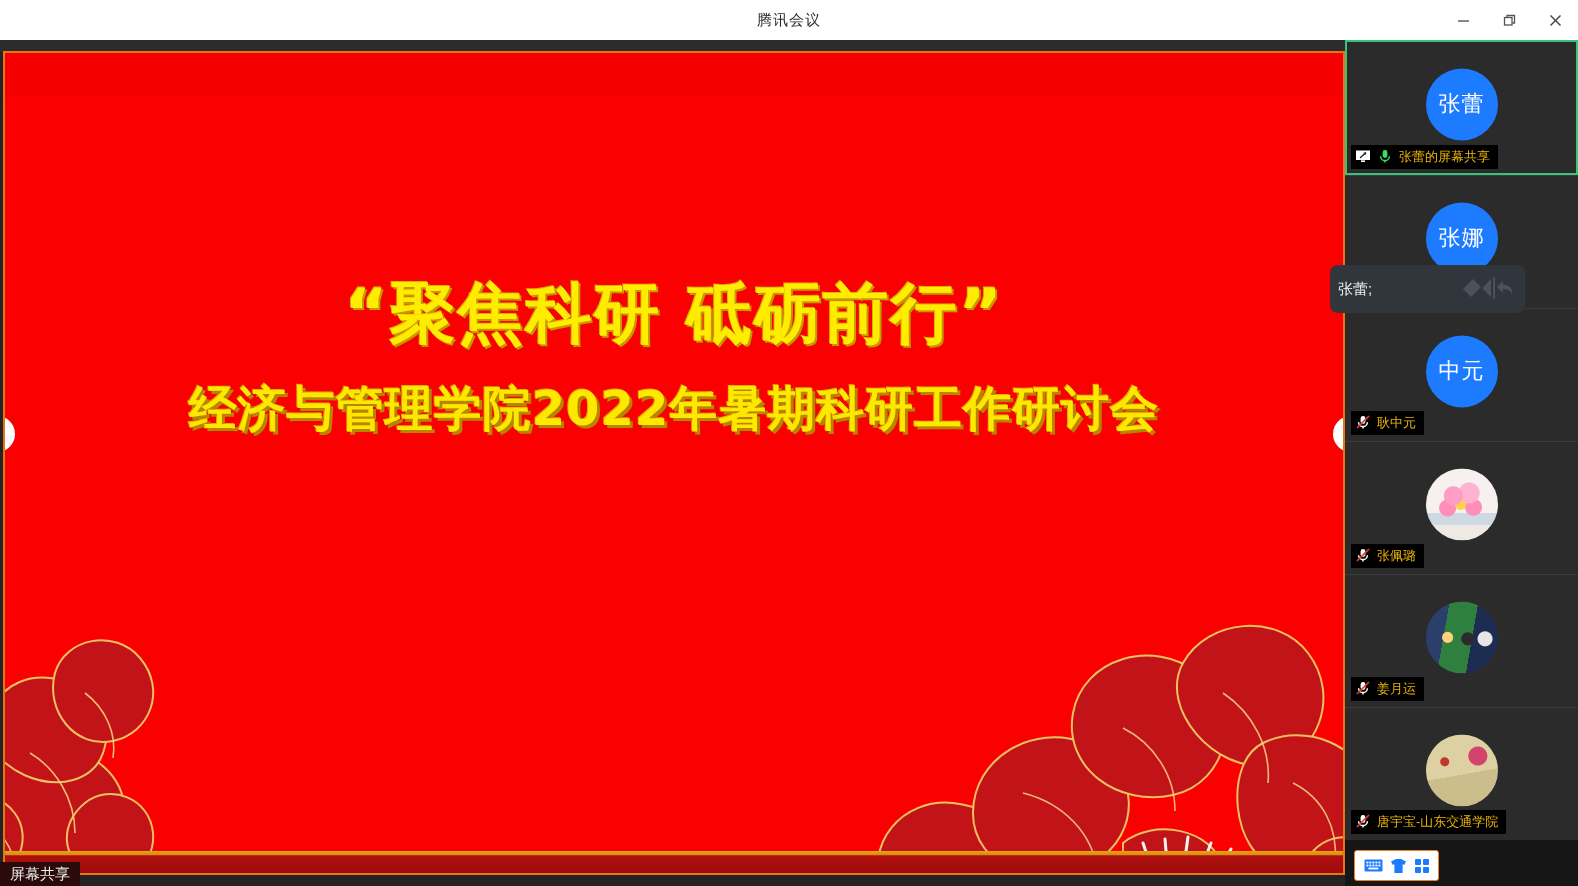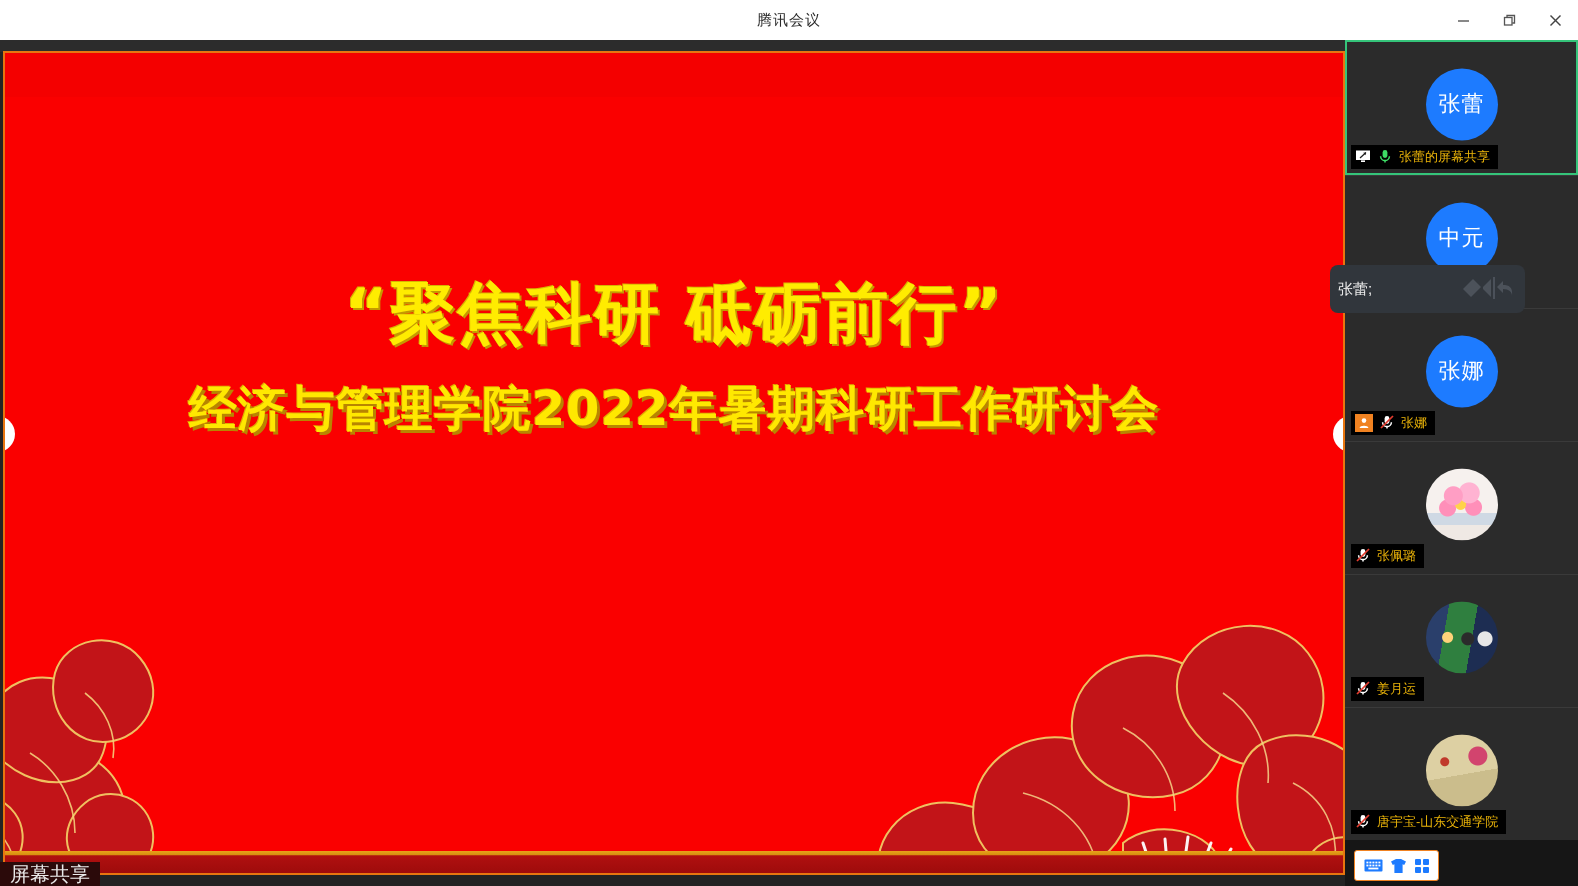--- a/index.html
+++ b/index.html
@@ -105,21 +105,21 @@
     background:#ffffff;
   }
   #handle-left  { left:-10px;  border-radius:0 18px 18px 0; }
   #handle-right { right:-10px; border-radius:18px 0 0 18px; }
 
   
   #share-label {
     position:absolute; left:0; bottom:0; height:24px;
     padding:0 10px;
     background:#2b0a0a;
-    color:#eaeaea; font-size:20px;
+    color:#eaeaea; font-size:15px;
     display:flex; align-items:center;
     overflow:hidden;
   }
 
   
   #rail {
     position:absolute; left:1345px; top:0; width:233px; height:846px;
     background:#161616;
     overflow:hidden;
   }
@@ -323,48 +323,48 @@
           <svg class="ic" viewBox="0 0 16 16">
             <rect x="5.6" y="2" width="4.8" height="8" rx="2.4" fill="#3ddc65"></rect>
             <path d="M3.6 8.2 A4.4 4.4 0 0 0 12.4 8.2" stroke="#3ddc65" stroke-width="1.5" fill="none"></path>
             <line x1="8" y1="12.6" x2="8" y2="14.4" stroke="#3ddc65" stroke-width="1.5"></line>
           </svg>
           <span class="nm">张蕾的屏幕共享</span>
         </div>
       </div>
 
       <div class="tile">
-        <div class="avatar blue">中元</div>
-        <div class="chip">
-          <svg class="ic" viewBox="0 0 16 16">
-            <rect x="5.6" y="2" width="4.8" height="8" rx="2.4" fill="#ffffff"></rect>
-            <path d="M3.6 8.2 A4.4 4.4 0 0 0 12.4 8.2" stroke="#ffffff" stroke-width="1.5" fill="none"></path>
-            <line x1="8" y1="12.6" x2="8" y2="14.4" stroke="#ffffff" stroke-width="1.5"></line>
-            <line x1="2" y1="14" x2="14" y2="2" stroke="#e33b2e" stroke-width="1.7"></line>
-          </svg>
-          <span class="nm">耿中元</span>
-        </div>
-      </div>
-
-      <div class="tile">
         <div class="avatar blue">张娜</div>
         <div class="chip">
           <span class="host-badge">
             <svg width="12" height="12" viewBox="0 0 12 12">
               <circle cx="6" cy="3.6" r="2.3" fill="#ffffff"></circle>
               <path d="M1.6 11 C1.6 7.9 10.4 7.9 10.4 11 Z" fill="#ffffff"></path>
             </svg>
           </span>
           <svg class="ic" viewBox="0 0 16 16">
             <rect x="5.6" y="2" width="4.8" height="8" rx="2.4" fill="#ffffff"></rect>
             <path d="M3.6 8.2 A4.4 4.4 0 0 0 12.4 8.2" stroke="#ffffff" stroke-width="1.5" fill="none"></path>
             <line x1="8" y1="12.6" x2="8" y2="14.4" stroke="#ffffff" stroke-width="1.5"></line>
             <line x1="2" y1="14" x2="14" y2="2" stroke="#e33b2e" stroke-width="1.7"></line>
           </svg>
           <span class="nm">张娜</span>
+        </div>
+      </div>
+
+      <div class="tile">
+        <div class="avatar blue">中元</div>
+        <div class="chip">
+          <svg class="ic" viewBox="0 0 16 16">
+            <rect x="5.6" y="2" width="4.8" height="8" rx="2.4" fill="#ffffff"></rect>
+            <path d="M3.6 8.2 A4.4 4.4 0 0 0 12.4 8.2" stroke="#ffffff" stroke-width="1.5" fill="none"></path>
+            <line x1="8" y1="12.6" x2="8" y2="14.4" stroke="#ffffff" stroke-width="1.5"></line>
+            <line x1="2" y1="14" x2="14" y2="2" stroke="#e33b2e" stroke-width="1.7"></line>
+          </svg>
+          <span class="nm">耿中元</span>
         </div>
       </div>
 
       <div class="tile">
         <div class="avatar flowers"></div>
         <div class="chip">
           <svg class="ic" viewBox="0 0 16 16">
             <rect x="5.6" y="2" width="4.8" height="8" rx="2.4" fill="#ffffff"></rect>
             <path d="M3.6 8.2 A4.4 4.4 0 0 0 12.4 8.2" stroke="#ffffff" stroke-width="1.5" fill="none"></path>
             <line x1="8" y1="12.6" x2="8" y2="14.4" stroke="#ffffff" stroke-width="1.5"></line>

